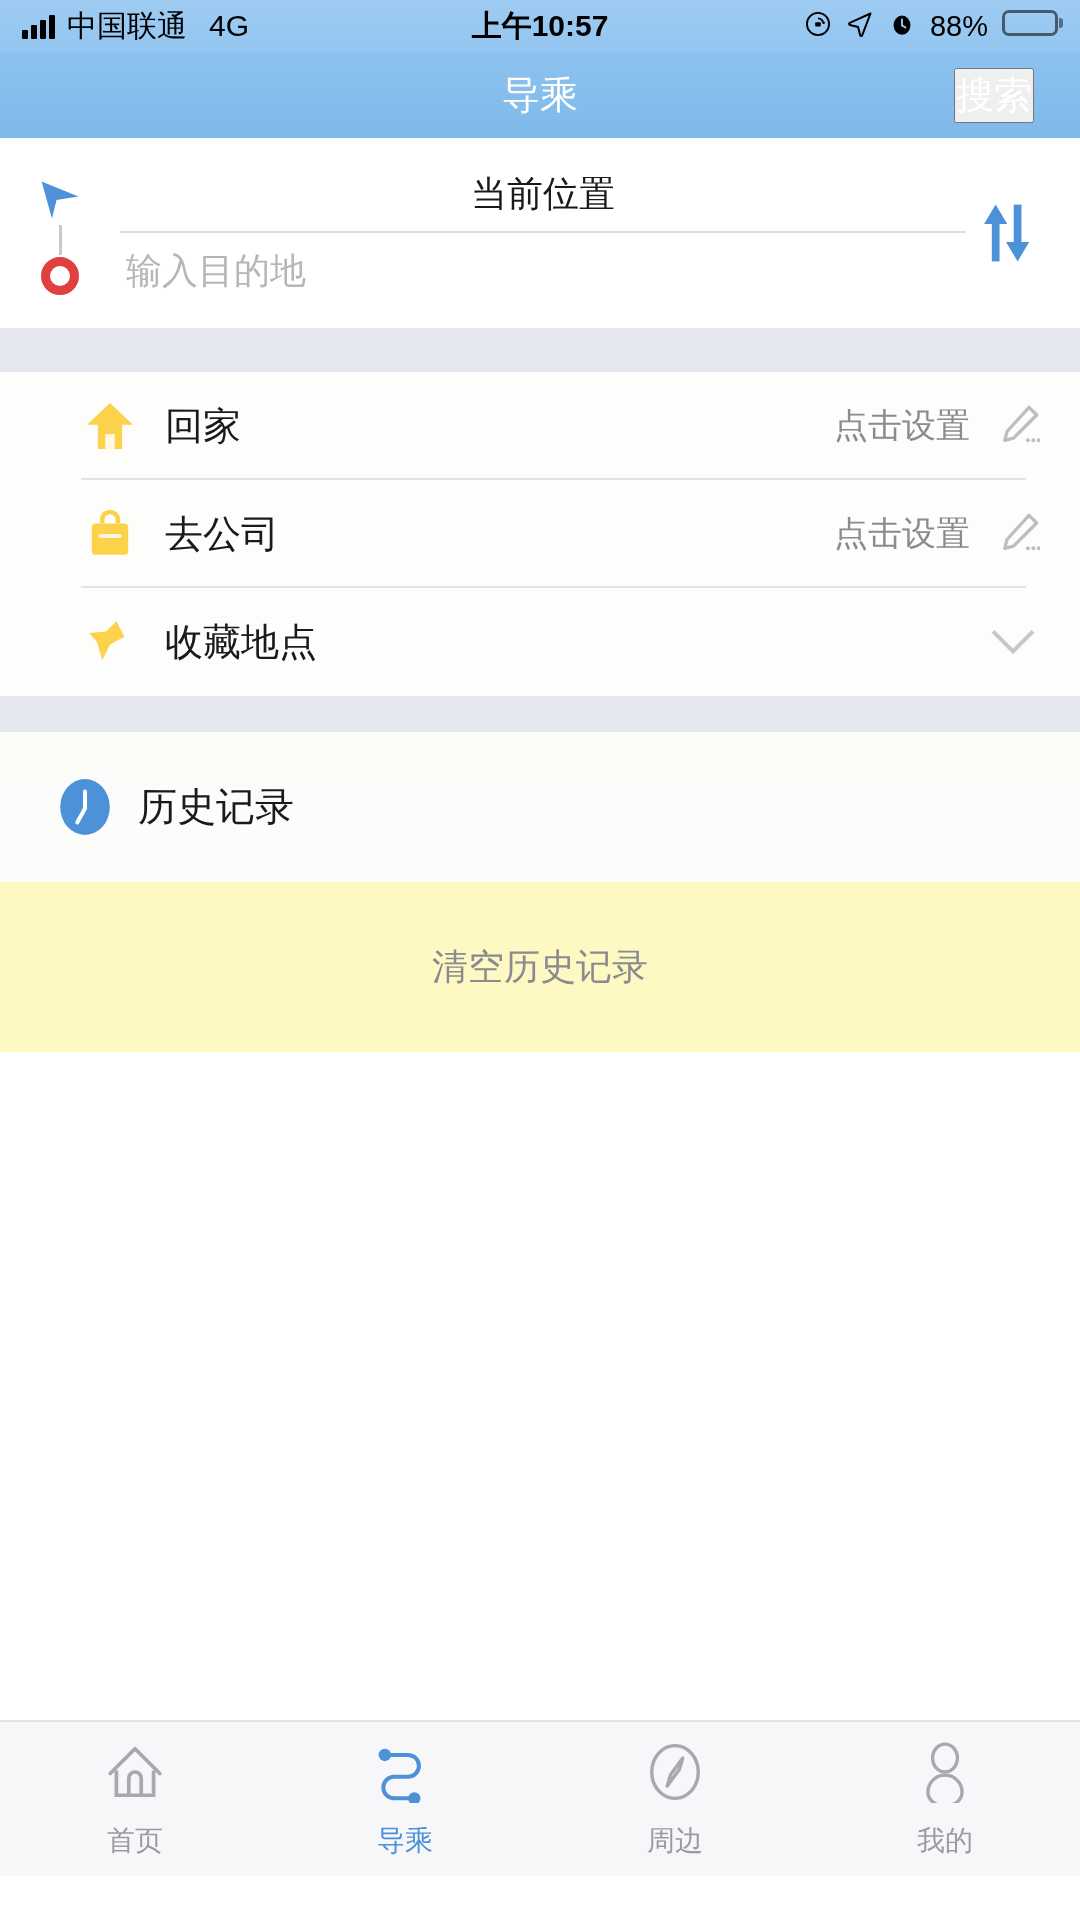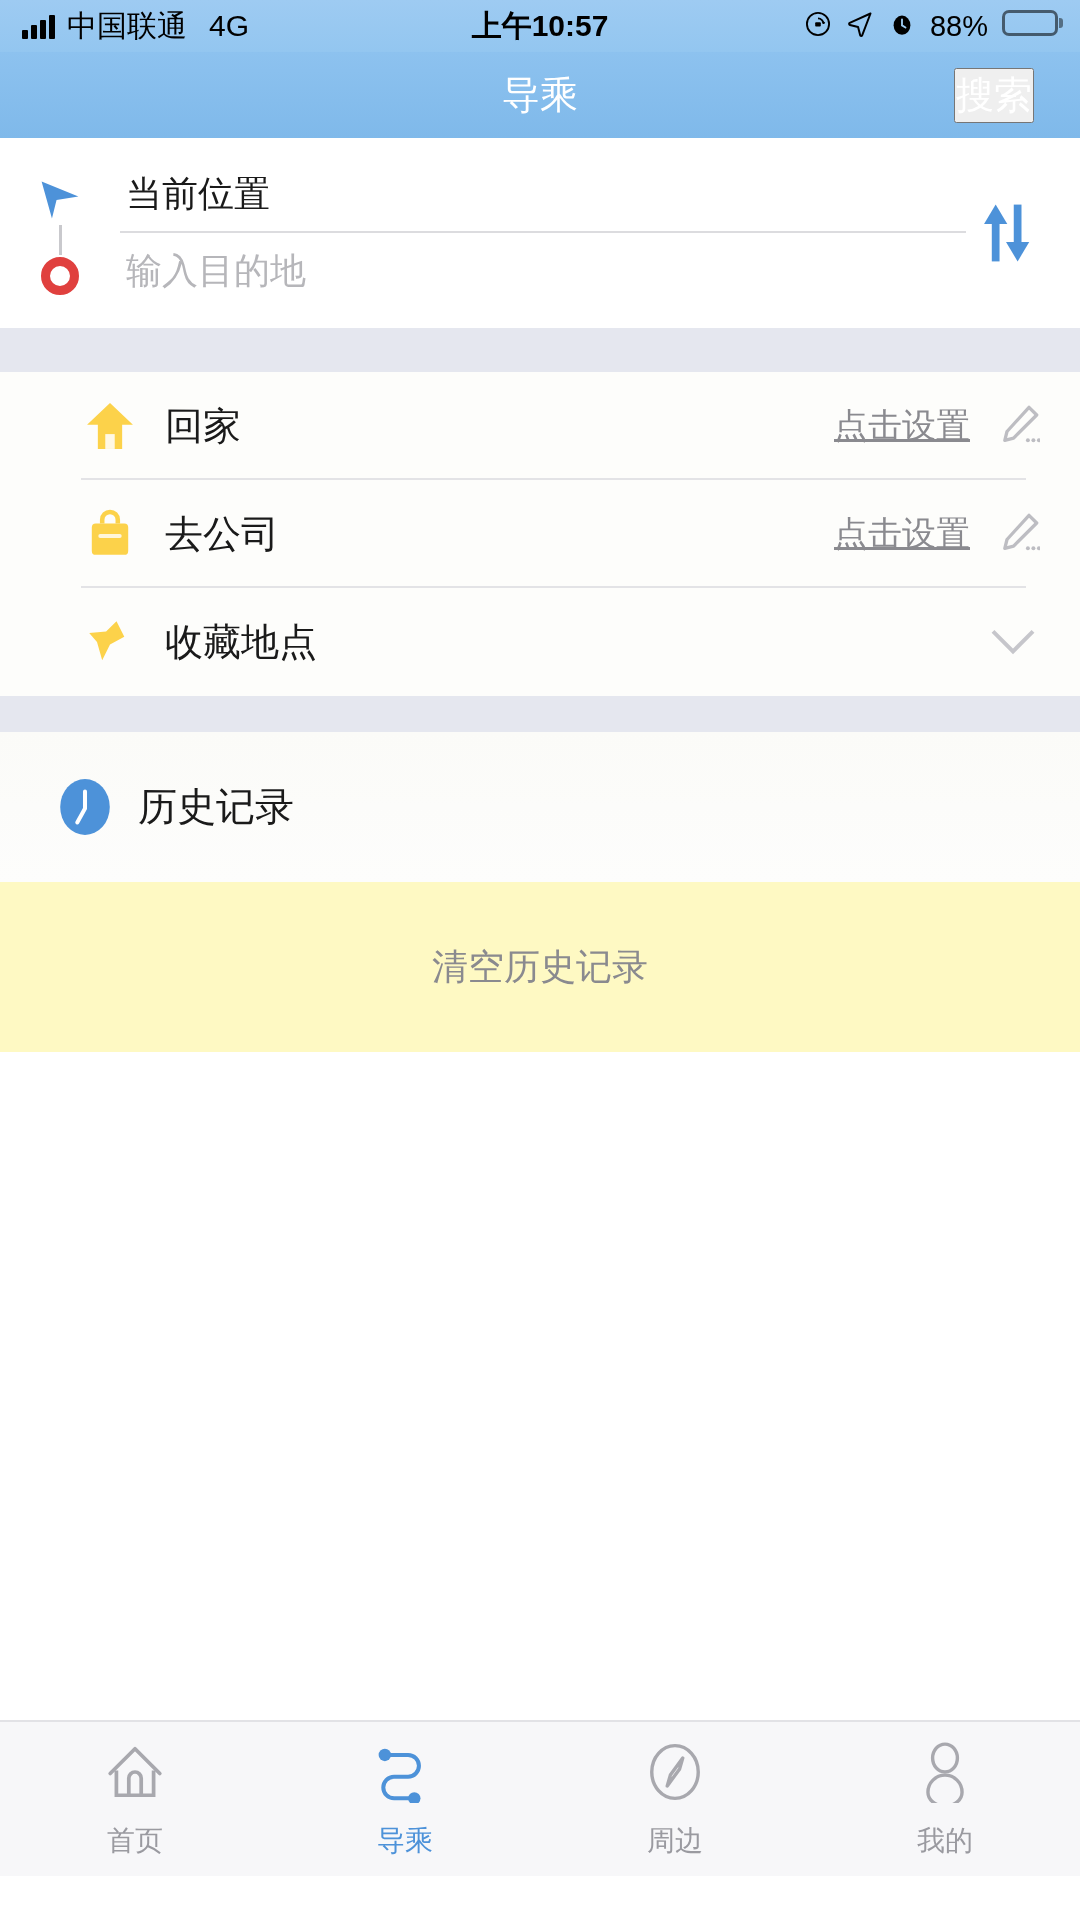--- a/index.html
+++ b/index.html
@@ -75,21 +75,21 @@
   .marker-dot{
     width:38px; height:38px; border-radius:50%;
     border:9px solid #e0403e; background:#fff; box-sizing:border-box;
   }
   .fields{ flex:1; display:flex; flex-direction:column; height:150px; justify-content:center; }
   .field{
     height:75px; display:flex; align-items:center;
     font-size:36px; background:transparent; border:none; outline:none;
     font-family:inherit; padding:0 6px; width:100%;
   }
-  .field.from{ color:#1a1a1a; border-bottom:2px solid #dcdcdf; }
+  .field.from{ color:#1a1a1a; border-bottom:2px solid #dcdcdf;text-align:center; }
   .field.to{ color:#b6b6ba; }
   .field.to::placeholder{ color:#b6b6ba; }
   .swap-btn{
     width:80px; flex:0 0 80px; height:100px;
     display:flex; align-items:center; justify-content:center;
     background:transparent; border:none; cursor:pointer;
   }
   .swap-icon{ width:52px; height:62px; display:block; }
 
   
@@ -103,21 +103,21 @@
     padding:0 40px 0 54px; position:relative;
   }
   .row .sep{
     position:absolute; left:54px; right:54px; bottom:0;
     height:2px; background:#e3e3e6;
   }
   .row-icon{ width:58px; flex:0 0 58px; display:flex; align-items:center; justify-content:center; }
   .row-icon svg{ display:block; }
   .row-label{ font-size:38px; color:#1a1a1a; margin-left:26px; }
   .row-right{ margin-left:auto; display:flex; align-items:center; gap:26px; }
-  .row-hint{ font-size:34px; color:#8a8a8f;text-decoration:underline; }
+  .row-hint{ font-size:34px; color:#8a8a8f; }
   .pencil{ width:44px; height:44px; display:block; }
   .chevron{ width:54px; height:32px; display:block; }
 
   
   .history-card{
     background:linear-gradient(180deg,#fbfbf8 0%,#fdfdfc 100%);
     flex:0 0 150px;
   }
   .history-row{
     height:150px; display:flex; align-items:center; padding:0 54px;

